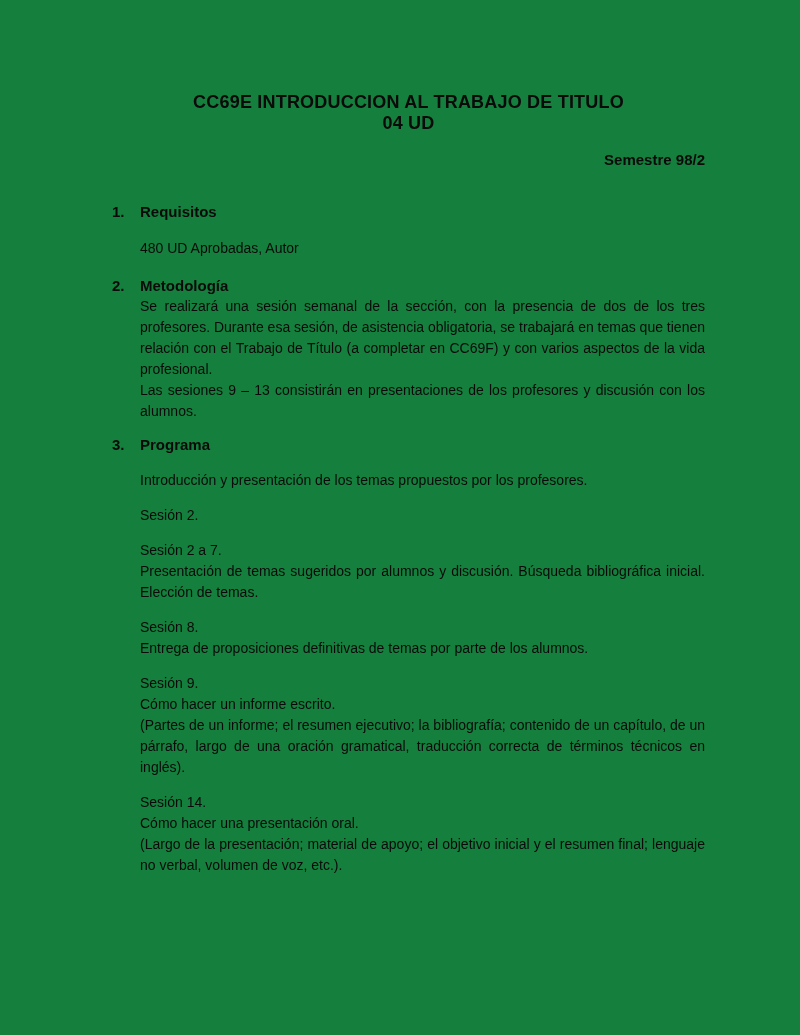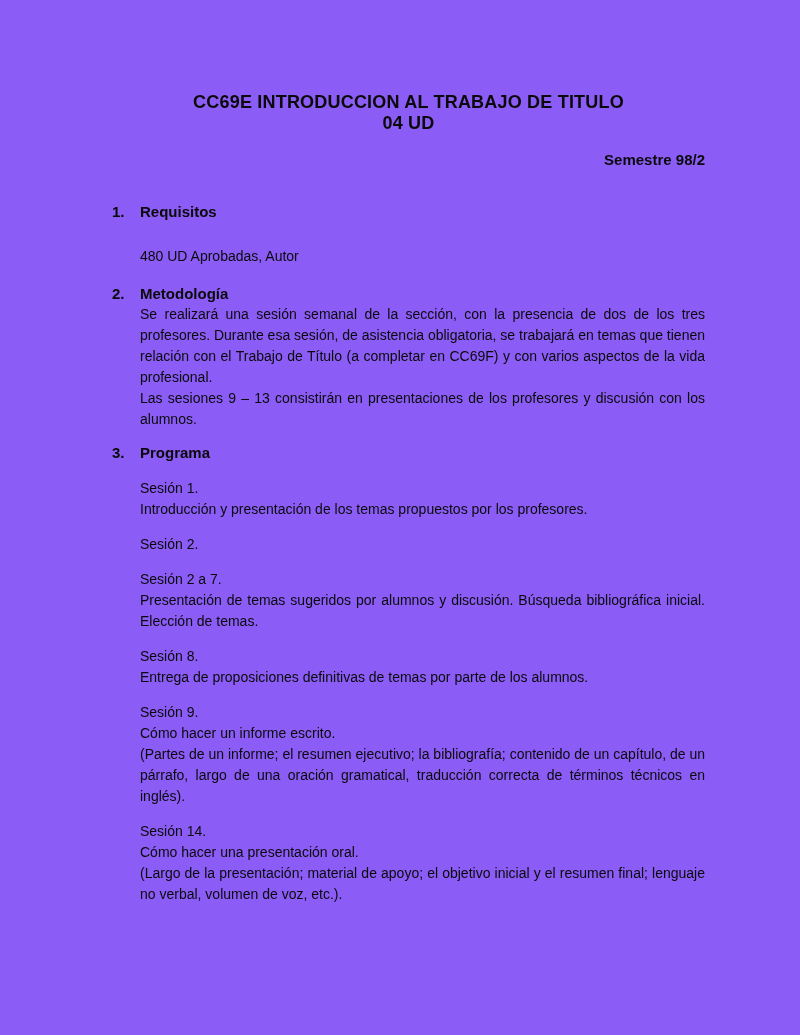--- a/index.html
+++ b/index.html
@@ -12,21 +12,21 @@
     height: 1035px;
     font-family: "Liberation Sans", sans-serif;
     color: #0a0a0a;
     overflow: hidden;
   }
   .page {
     box-sizing: border-box;
     width: 800px;
     height: 1035px;
     padding: 92px 95px 0 112px; 
-    background: #8b5cf6;
+    background: #15803d;
   }
   .doc-title {
     text-align: center;
     font-weight: bold;
     font-size: 18px;
     line-height: 21px;
     letter-spacing: 0.2px;
   }
   .semester {
     text-align: right;
@@ -48,21 +48,21 @@
   .sec1 { margin-top: 31px; }
   .sec2 { margin-top: 16px; }
   .sec3 { margin-top: 12px; }
   .section-body {
     margin-left: 28px;
     font-size: 14px;
     line-height: 21px;
   }
   .para { margin: 0; }
   .just { text-align: justify; }
-  .mt16 { margin-top: 24px; }
+  .mt16 { margin-top: 16px; }
   .mt13 { }
   .mt10 { }
   .session { margin-top: 14px; }
   .session.first { margin-top: 15px; }
   .session .line { margin: 0; }
 </style>
 </head>
 <body>
 
 <div class="page">
@@ -91,21 +91,20 @@
     <p class="para just mt10">Las sesiones 9 – 13 consistirán en presentaciones de los profesores y discusión con los alumnos.</p>
   </div>
 
   <div class="section-heading sec3">
     <span class="num">3.</span>
     <span>Programa</span>
   </div>
   <div class="section-body">
 
     <div class="session first">
-      <div class="line">Sesión 1.</div>
       <div class="line just">Introducción y presentación de los temas propuestos por los profesores.</div>
     </div>
 
     <div class="session">
       <div class="line">Sesión 2.</div>
     </div>
 
     <div class="session">
       <div class="line">Sesión 2 a 7.</div>
       <div class="line just">Presentación de temas sugeridos por alumnos y discusión. Búsqueda bibliográfica inicial. Elección de temas.</div>

